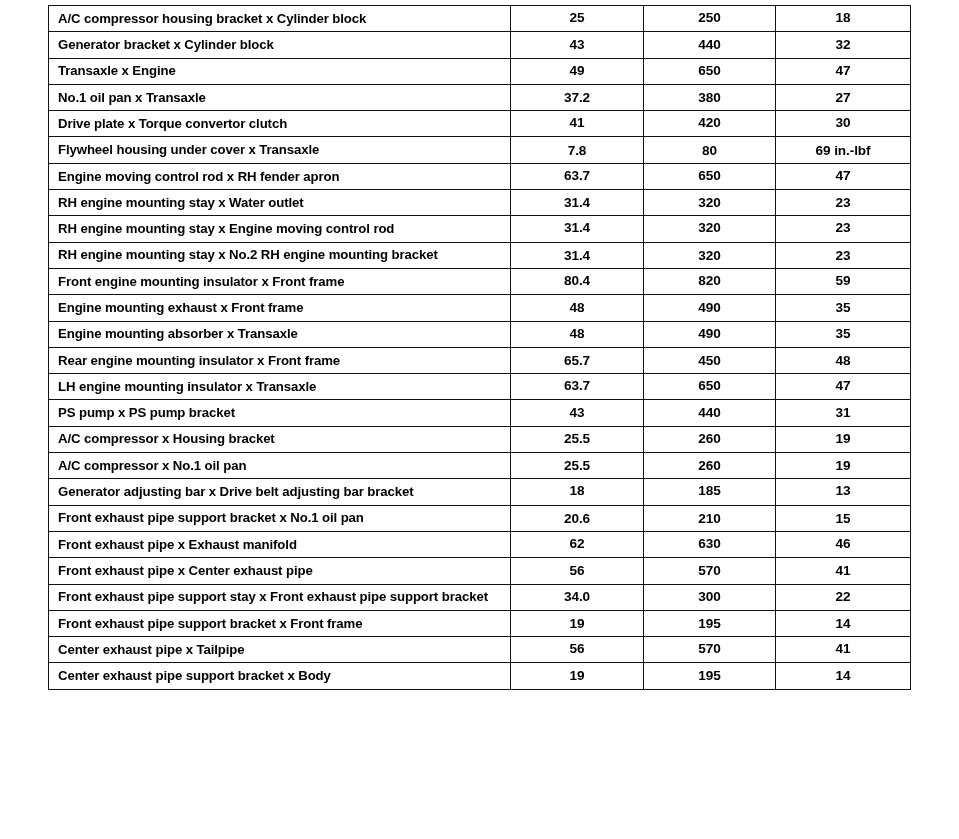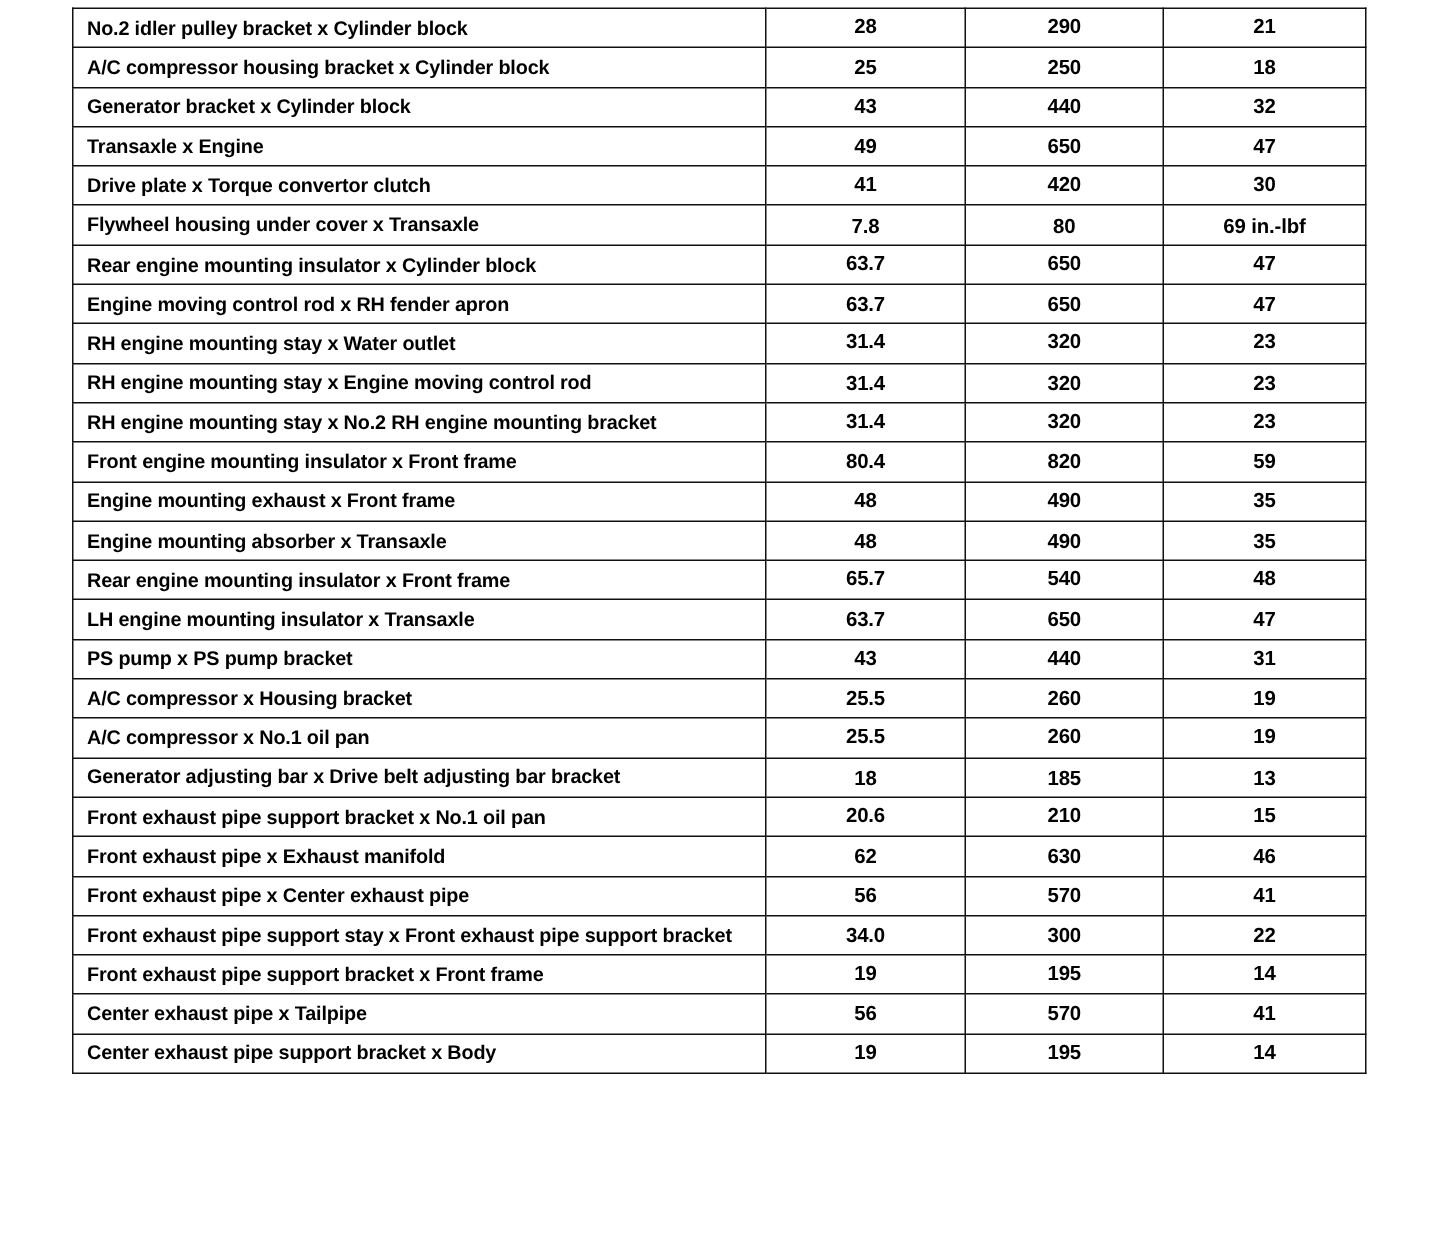--- a/index.html
+++ b/index.html
@@ -67,62 +67,56 @@
 <div id="page">
   <table id="torque-table">
     <colgroup>
       <col class="c-part">
         <col class="c-nm">
         <col class="c-kgfcm">
         <col class="c-ftlbf">
     </colgroup>
     <tbody id="torque-table-body">
         <tr>
-          <td class="part">No.2 idler pulley bracket x Cylinder block</td>
-          <td class="num">28</td>
-          <td class="num">290</td>
-          <td class="num">21</td>
-        </tr>
-        <tr>
           <td class="part">A/C compressor housing bracket x Cylinder block</td>
           <td class="num">25</td>
           <td class="num">250</td>
           <td class="num">18</td>
         </tr>
         <tr>
           <td class="part">Generator bracket x Cylinder block</td>
           <td class="num">43</td>
           <td class="num">440</td>
           <td class="num">32</td>
         </tr>
         <tr>
           <td class="part">Transaxle x Engine</td>
           <td class="num">49</td>
           <td class="num">650</td>
           <td class="num">47</td>
         </tr>
         <tr>
+          <td class="part">No.1 oil pan x Transaxle</td>
+          <td class="num">37.2</td>
+          <td class="num">380</td>
+          <td class="num">27</td>
+        </tr>
+        <tr>
           <td class="part">Drive plate x Torque convertor clutch</td>
           <td class="num">41</td>
           <td class="num">420</td>
           <td class="num">30</td>
         </tr>
         <tr>
           <td class="part">Flywheel housing under cover x Transaxle</td>
           <td class="num">7.8</td>
           <td class="num">80</td>
           <td class="num">69 in.-lbf</td>
         </tr>
         <tr>
-          <td class="part">Rear engine mounting insulator x Cylinder block</td>
-          <td class="num">63.7</td>
-          <td class="num">650</td>
-          <td class="num">47</td>
-        </tr>
-        <tr>
           <td class="part">Engine moving control rod x RH fender apron</td>
           <td class="num">63.7</td>
           <td class="num">650</td>
           <td class="num">47</td>
         </tr>
         <tr>
           <td class="part">RH engine mounting stay x Water outlet</td>
           <td class="num">31.4</td>
           <td class="num">320</td>
           <td class="num">23</td>
@@ -153,21 +147,21 @@
         </tr>
         <tr>
           <td class="part">Engine mounting absorber x Transaxle</td>
           <td class="num">48</td>
           <td class="num">490</td>
           <td class="num">35</td>
         </tr>
         <tr>
           <td class="part">Rear engine mounting insulator x Front frame</td>
           <td class="num">65.7</td>
-          <td class="num">540</td>
+          <td class="num">450</td>
           <td class="num">48</td>
         </tr>
         <tr>
           <td class="part">LH engine mounting insulator x Transaxle</td>
           <td class="num">63.7</td>
           <td class="num">650</td>
           <td class="num">47</td>
         </tr>
         <tr>
           <td class="part">PS pump x PS pump bracket</td>

